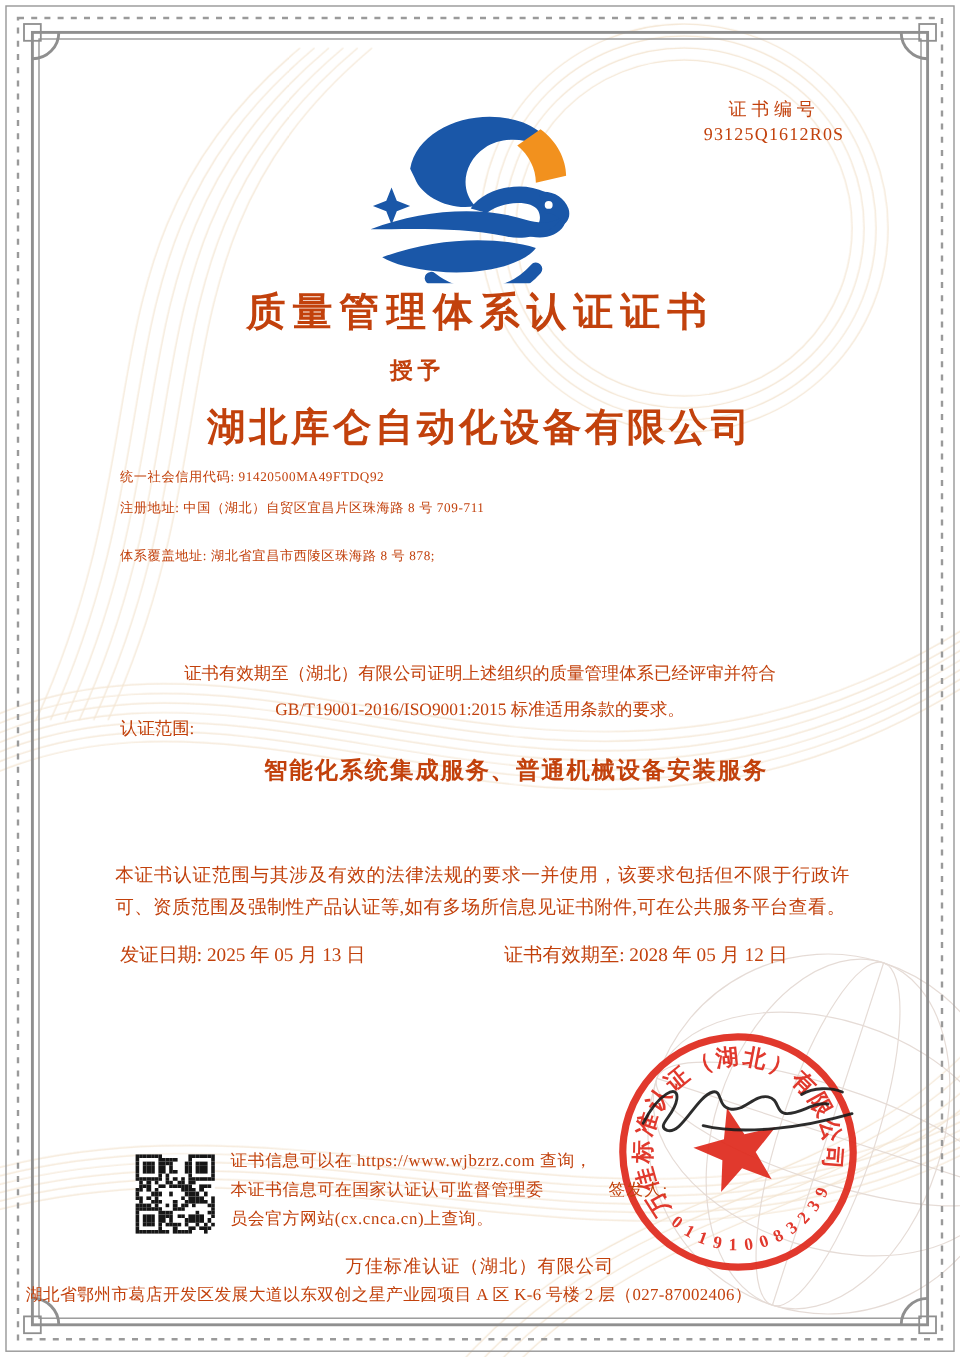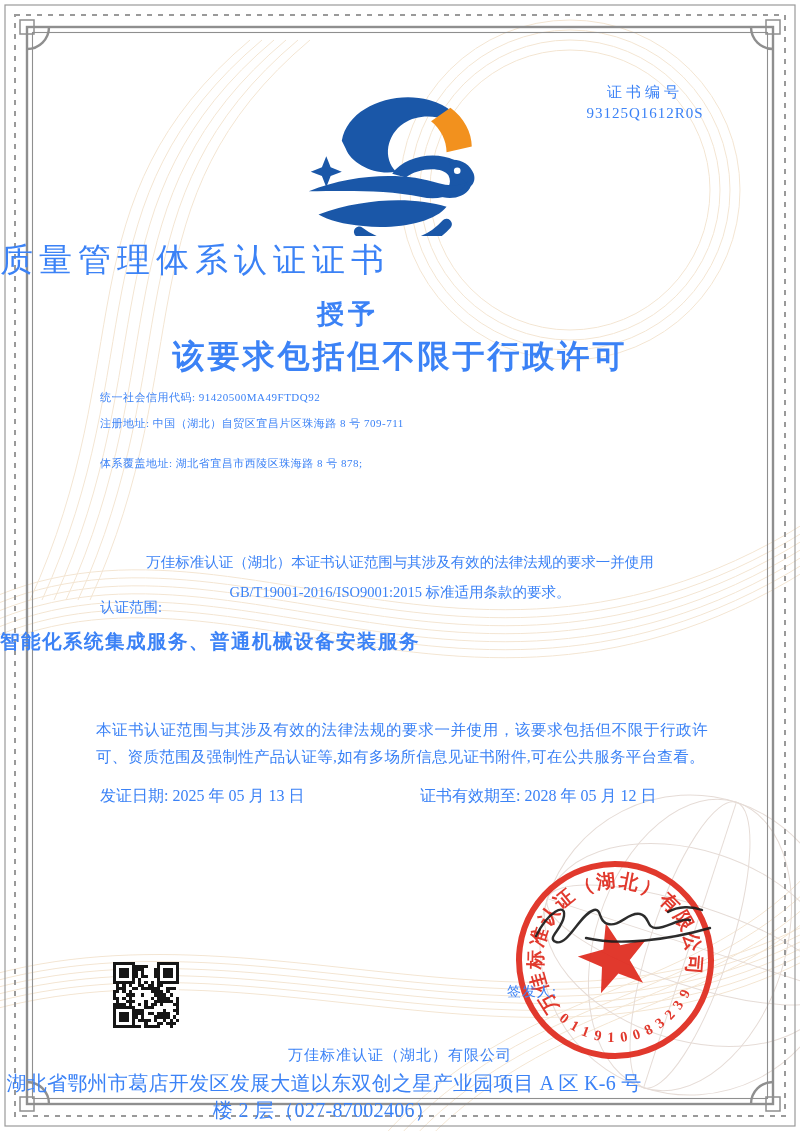--- a/index.html
+++ b/index.html
@@ -1,57 +1,57 @@
 <!DOCTYPE html>
 <html><head>
 <meta charset="utf-8">
 <style>
   html,body{margin:0;padding:0;background:#555;}
   .page{position:relative;width:800px;height:1131px;background:#ffffff;overflow:hidden;
-        font-family:"Liberation Serif","DejaVu Serif",serif;color:#3b82f6;margin:0 auto;}
+        font-family:"Liberation Serif","DejaVu Serif",serif;color:#c2410c;margin:0 auto;}
   .abs{position:absolute;}
   svg{display:block;}
   .bg-layer{left:0;top:0;z-index:0;}
   .frame-layer{left:0;top:0;z-index:1;pointer-events:none;}
   .content{z-index:2;}
 
   .certno{left:565px;top:82px;width:160px;text-align:center;line-height:21px;}
   .certno .lbl{font-size:15px;letter-spacing:4px;}
   .certno .val{font-size:15px;letter-spacing:1px;}
 
   .logo{left:303px;top:90px;}
 
-  .title{left:0;top:238px;width:800px;font-size:33px;font-weight:normal;letter-spacing:6px;}
-  .award{left:0;top:296px;width:696px;text-align:center;font-size:27px;font-weight:bold;letter-spacing:4px;}
+  .title{left:0;top:238px;width:800px;text-align:center;font-size:33px;font-weight:bold;letter-spacing:6px;}
+  .award{left:0;top:296px;width:696px;text-align:center;font-size:19px;font-weight:bold;letter-spacing:4px;}
   .company{left:0;top:335px;width:800px;text-align:center;font-size:32px;font-weight:bold;letter-spacing:3px;}
 
   .infoline{left:100px;width:620px;font-size:11px;letter-spacing:.5px;}
   .i1{top:390px;} .i2{top:416px;} .i3{top:456px;}
 
   .stmt{left:90px;top:547px;width:620px;text-align:center;font-size:14.5px;line-height:30px;}
   .scope-label{left:100px;top:598px;font-size:14.5px;}
-  .scope{left:0;top:628px;width:640px;text-align:left;font-size:19.5px;font-weight:bold;letter-spacing:1.5px;}
+  .scope{left:0;top:628px;width:640px;text-align:right;font-size:19.5px;font-weight:bold;letter-spacing:1.5px;}
 
   .legal{left:96px;top:716px;width:612px;font-size:15.5px;line-height:27px;text-align:justify;letter-spacing:.3px;}
 
   .dates{top:786px;font-size:16px;}
   .d1{left:100px;} .d2{left:420px;}
   .superv{left:100px;top:812px;font-size:15px;letter-spacing:.5px;}
 
   .qr{left:113px;top:962px;width:66px;height:66px;background:#fff;display:grid;
       grid-template-columns:repeat(21,1fr);grid-template-rows:repeat(21,1fr);}
   .qr i{display:block;} .qr i.d{background:#161616;}
   .qrtext{left:192px;top:957px;width:310px;font-size:14px;line-height:24px;letter-spacing:.5px;}
 
   .seal{left:503px;top:853px;z-index:3;}
   .issuer{left:507px;top:983px;font-size:14px;z-index:4;letter-spacing:1px;}
   .sig{left:528px;top:884px;z-index:5;}
 
   .footer1{left:0;top:1046px;width:800px;text-align:center;font-size:15px;letter-spacing:1px;}
-  .footer2{left:0;top:1070px;width:648px;text-align:center;font-size:20px;letter-spacing:.3px;}
+  .footer2{left:0;top:1070px;width:648px;text-align:center;font-size:14px;letter-spacing:.3px;}
 </style>
 </head>
 <body>
 
 <div class="page">
 
   <svg class="abs bg-layer" width="800" height="1131" viewBox="0 0 800 1131">
     <g stroke="#f3e4d0" fill="none" stroke-width="1" opacity="0.95">
       <path id="gw1" d="M-80,640 C200,430 480,790 880,470"></path>
       <use href="#gw1" transform="translate(0,8)"></use>
@@ -121,28 +121,28 @@
     <path fill="#1a57a8" d="M150,72 C162,70 172,76 176,86 C178,92 176,98 170,101 C170,94 164,90 156,90 Z"></path>
     <circle cx="159" cy="83" r="3.4" fill="#ffffff"></circle>
     <path fill="#1a57a8" d="M6,104 C52,86 104,84 140,96 C150,99 162,99 170,94 C162,108 140,114 122,110 C84,102 40,104 6,104 Z"></path>
     <path fill="#1a57a8" d="M16,128 C64,110 116,110 148,120 C136,136 96,144 62,140 C42,138 26,134 16,128 Z"></path>
     <path fill="none" stroke="#1a57a8" stroke-width="11" stroke-linecap="round" d="M58,146 A66,66 0 0 0 148,138"></path>
     <path fill="#1a57a8" d="M24,68 L28.5,79.5 L40,84 L28.5,88.5 L24,100 L19.5,88.5 L8,84 L19.5,79.5 Z"></path>
   </svg>
 
   <div class="abs content title">质量管理体系认证证书</div>
   <div class="abs content award">授予</div>
-  <div class="abs content company">该要求包括但不限于行政许可</div>
+  <div class="abs content company">湖北库仑自动化设备有限公司</div>
 
   <div class="abs content infoline i1">统一社会信用代码: 91420500MA49FTDQ92</div>
   <div class="abs content infoline i2">注册地址: 中国（湖北）自贸区宜昌片区珠海路 8 号 709-711</div>
   <div class="abs content infoline i3">体系覆盖地址: 湖北省宜昌市西陵区珠海路 8 号 878;</div>
 
   <div class="abs content stmt">
-    <div>万佳标准认证（湖北）本证书认证范围与其涉及有效的法律法规的要求一并使用</div>
+    <div>证书有效期至（湖北）有限公司证明上述组织的质量管理体系已经评审并符合</div>
     <div>GB/T19001-2016/ISO9001:2015 标准适用条款的要求。</div>
   </div>
 
   <div class="abs content scope-label">认证范围:</div>
   <div class="abs content scope">智能化系统集成服务、普通机械设备安装服务</div>
 
   <div class="abs content legal">本证书认证范围与其涉及有效的法律法规的要求一并使用，该要求包括但不限于行政许可、资质范围及强制性产品认证等,如有多场所信息见证书附件,可在公共服务平台查看。</div>
 
   <div class="abs content dates d1">发证日期: 2025 年 05 月 13 日</div>
   <div class="abs content dates d2">证书有效期至: 2028 年 05 月 12 日</div>
@@ -583,20 +583,25 @@
       <i class="d"></i>
       <i class="d"></i>
       <i class="d"></i>
       <i></i>
       <i></i>
       <i></i>
       <i class="d"></i>
       <i></i>
       <i></i>
     </div>
+  <div class="abs content qrtext">
+    <div>证书信息可以在 https://www.wjbzrz.com 查询，</div>
+    <div>本证书信息可在国家认证认可监督管理委</div>
+    <div>员会官方网站(cx.cnca.cn)上查询。</div>
+  </div>
 
   <div class="abs content issuer">签发人:</div>
 
   <svg class="abs seal" width="224" height="214" viewBox="0 0 224 214">
     <g transform="rotate(-14 112 107)" opacity="0.93">
       <circle cx="112" cy="107" r="96" fill="none" stroke="#df2a1e" stroke-width="6"></circle>
       <path id="sealTop" fill="none" d="M43.4,132 A73,73 0 1 1 180.6,132"></path>
       <text fill="#df2a1e" style="font-size:19px;font-weight:bold;letter-spacing:2.2px;font-family:'Liberation Serif','DejaVu Serif',serif;">
         <textPath href="#sealTop" startOffset="50%" text-anchor="middle">万佳标准认证（湖北）有限公司</textPath>
       </text>

